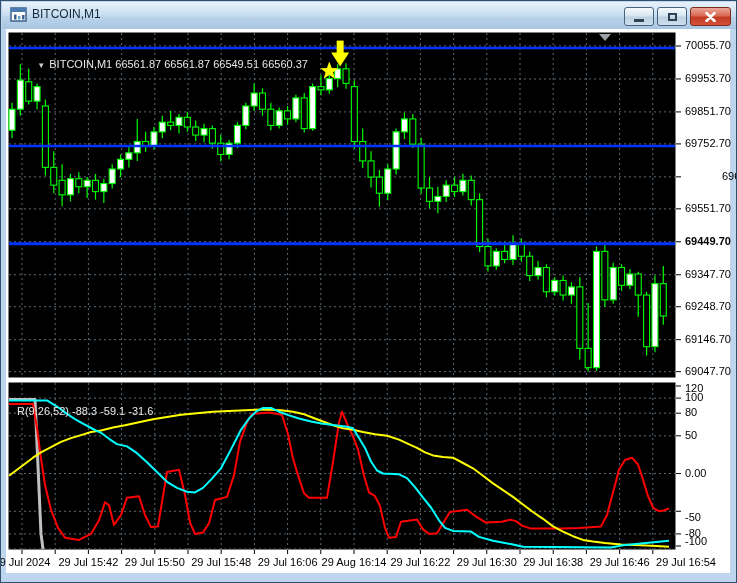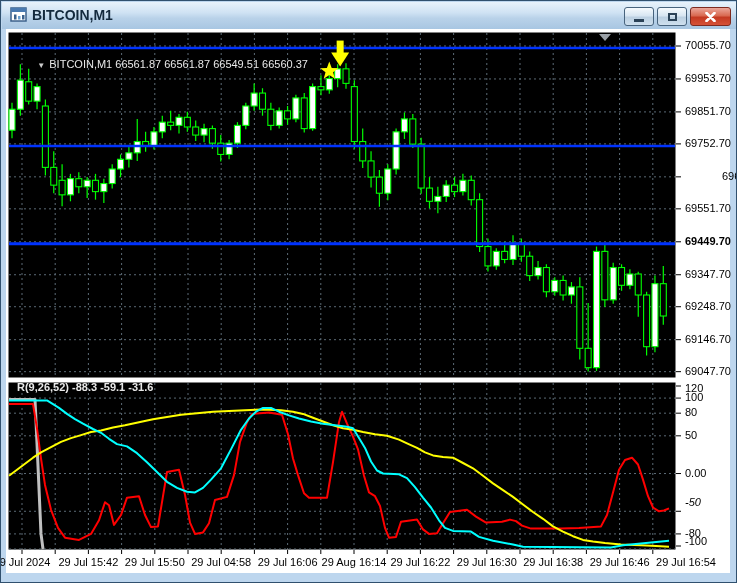--- a/index.html
+++ b/index.html
@@ -1,21 +1,21 @@
 <!DOCTYPE html>
 <html><head>
 <meta charset="utf-8">
 <style>
   html,body{margin:0;padding:0;background:#e8eef5;font-family:"Liberation Sans",sans-serif;}
   #win{position:relative;width:737px;height:583px;background:#bdd6ee;border:1px solid #30506e;box-sizing:border-box;overflow:hidden;}
   #titlebar{position:absolute;left:1px;top:1px;width:735px;height:27px;
     background:linear-gradient(#e8f2fb 0%,#cfe2f3 40%,#b9d2e9 60%,#a8c6e2 100%);
     display:flex;align-items:center;}
   #appicon{position:absolute;left:8px;top:5px;width:17px;height:17px;}
-  #wintitle{position:absolute;left:30px;top:5px;font-size:14px;color:#13293d;font-weight:bold;}
+  #wintitle{position:absolute;left:30px;top:5px;font-size:12px;color:#13293d;}
   #controls{position:absolute;right:6px;top:5px;display:flex;gap:3px;}
   .wbtn{width:30px;height:19px;border:1px solid #47637d;border-radius:3px;
     background:linear-gradient(#f6fafd 0%,#d8e6f2 45%,#bcd0e2 55%,#cfe0ee 100%);
     display:flex;align-items:center;justify-content:center;box-sizing:border-box;}
   .wbtn.close{width:41px;border:1px solid #7e2windowsa1f;border-color:#7e2a1f;
     background:linear-gradient(#eba79a 0%,#d96a52 45%,#c43a22 55%,#d55238 100%);}
   .glyph-min{display:block;width:10px;height:3px;background:#2b4257;margin-top:8px;}
   .glyph-max{display:block;width:9px;height:8px;border:2px solid #2b4257;box-sizing:border-box;background:transparent;}
   #client{position:absolute;left:5px;top:28px;width:724px;height:544px;background:#ffffff;}
   #cv{position:absolute;left:0;top:0;}
@@ -330,49 +330,49 @@
           <line x1="514" y1="521" x2="514" y2="525"></line>
           <line x1="547.2" y1="521" x2="547.2" y2="525"></line>
           <line x1="580.4000000000001" y1="521" x2="580.4000000000001" y2="525"></line>
           <line x1="613.6" y1="521" x2="613.6" y2="525"></line>
           <line x1="646.8000000000001" y1="521" x2="646.8000000000001" y2="525"></line>
         </g>
       </svg>
     <div id="chart-header" class="hdr" style="top:5px;margin-top:12px;">
       <span class="tri">▼</span><span>BITCOIN,M1 66561.87 66561.87 66549.51 66560.37</span>
     </div>
-    <div id="ind-header" class="hdr" style="top:352px;font-weight:bold;">R(9,26,52) -88.3 -59.1 -31.6</div>
+    <div id="ind-header" class="hdr" style="top:376px;">R(9,26,52) -88.3 -59.1 -31.6</div>
     <div id="price-axis" style="left:671px;top:1px;">
         <div class="axis-label" style="left: 8px; top: 9px;">70055.70</div>
         <div class="axis-label" style="left: 8px; top: 41.9539px;">69953.70</div>
         <div class="axis-label" style="left: 8px; top: 74.9077px;">69851.70</div>
         <div class="axis-label" style="left: 8px; top: 106.892px;">69752.70</div>
         <div class="axis-label" style="left: 8px; top: 139.846px; margin-left: 37px;">69650.70</div>
         <div class="axis-label" style="left: 8px; top: 171.831px;">69551.70</div>
         <div class="axis-label" style="left: 8px; top: 204.785px; font-weight: bold;">69449.70</div>
         <div class="axis-label" style="left: 8px; top: 237.739px;">69347.70</div>
         <div class="axis-label" style="left: 8px; top: 269.723px;">69248.70</div>
         <div class="axis-label" style="left: 8px; top: 302.677px;">69146.70</div>
         <div class="axis-label" style="left: 8px; top: 334.662px;">69047.70</div>
       </div>
     <div id="ind-axis" style="left:671px;top:351px;">
         <div class="axis-label" style="left: 8px; top: 2px;">120</div>
         <div class="axis-label" style="left: 8px; top: 11.0909px;">100</div>
         <div class="axis-label" style="left: 8px; top: 26.1818px;">80</div>
         <div class="axis-label" style="left: 8px; top: 48.8182px;">50</div>
         <div class="axis-label" style="left: 8px; top: 86.5454px;">0.00</div>
-        <div class="axis-label" style="left: 8px; top: 116px; font-style: italic;">-50</div>
+        <div class="axis-label" style="left: 8px; top: 131px;">-50</div>
         <div class="axis-label" style="left: 8px; top: 146.909px;">-80</div>
         <div class="axis-label" style="left: 8px; top: 155px;">-100</div>
       </div>
     <div id="time-axis" style="left:0;top:521px;">
         <div class="axis-label t-label" style="left: -19px; top: 6px;">29 Jul 2024</div>
         <div class="axis-label t-label" style="left: 47.4px; top: 6px;">29 Jul 15:42</div>
         <div class="axis-label t-label" style="left: 113.8px; top: 6px;">29 Jul 15:50</div>
-        <div class="axis-label t-label" style="left: 180.2px; top: 6px;">29 Jul 04:58</div>
+        <div class="axis-label t-label" style="left: 180.2px; top: 6px;">29 Jul 15:48</div>
         <div class="axis-label t-label" style="left: 246.6px; top: 6px;">29 Jul 16:06</div>
         <div class="axis-label t-label" style="left: 313px; top: 6px;">29 Aug 16:14</div>
         <div class="axis-label t-label" style="left: 379.4px; top: 6px;">29 Jul 16:22</div>
         <div class="axis-label t-label" style="left: 445.8px; top: 6px;">29 Jul 16:30</div>
         <div class="axis-label t-label" style="left: 512.2px; top: 6px;">29 Jul 16:38</div>
         <div class="axis-label t-label" style="left: 578.6px; top: 6px;">29 Jul 16:46</div>
         <div class="axis-label t-label" style="left: 645px; top: 6px;">29 Jul 16:54</div>
       </div>
   </div>
 </div>

